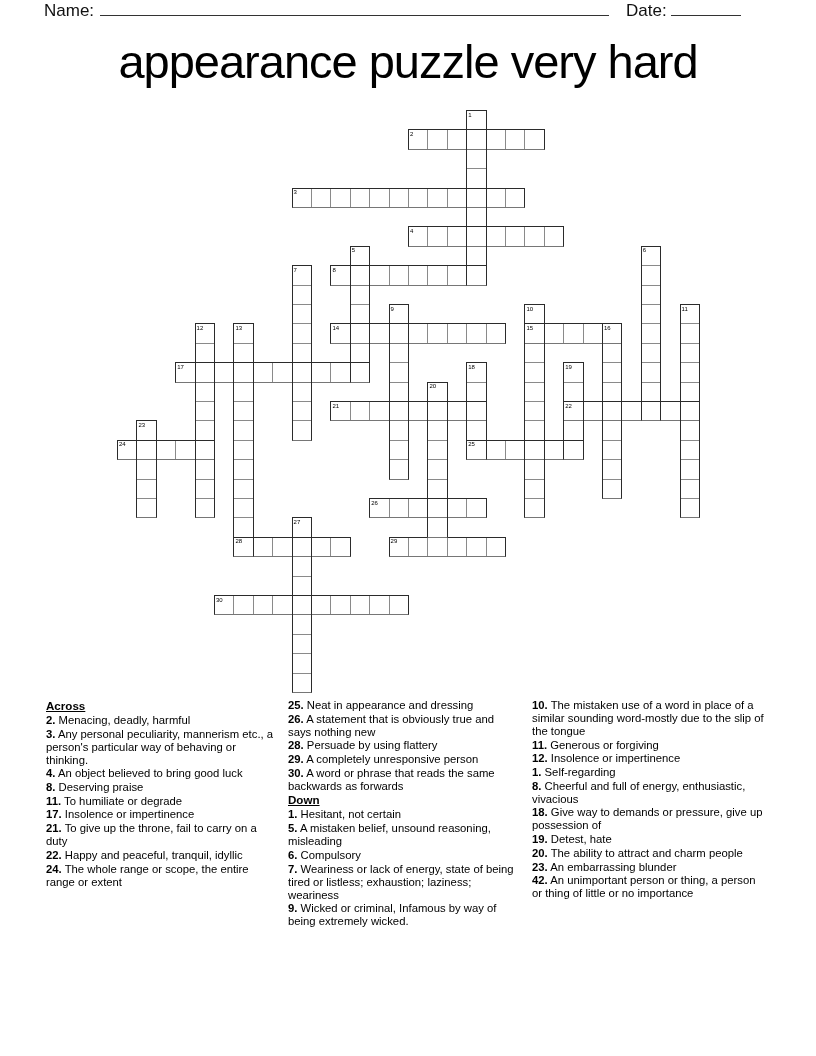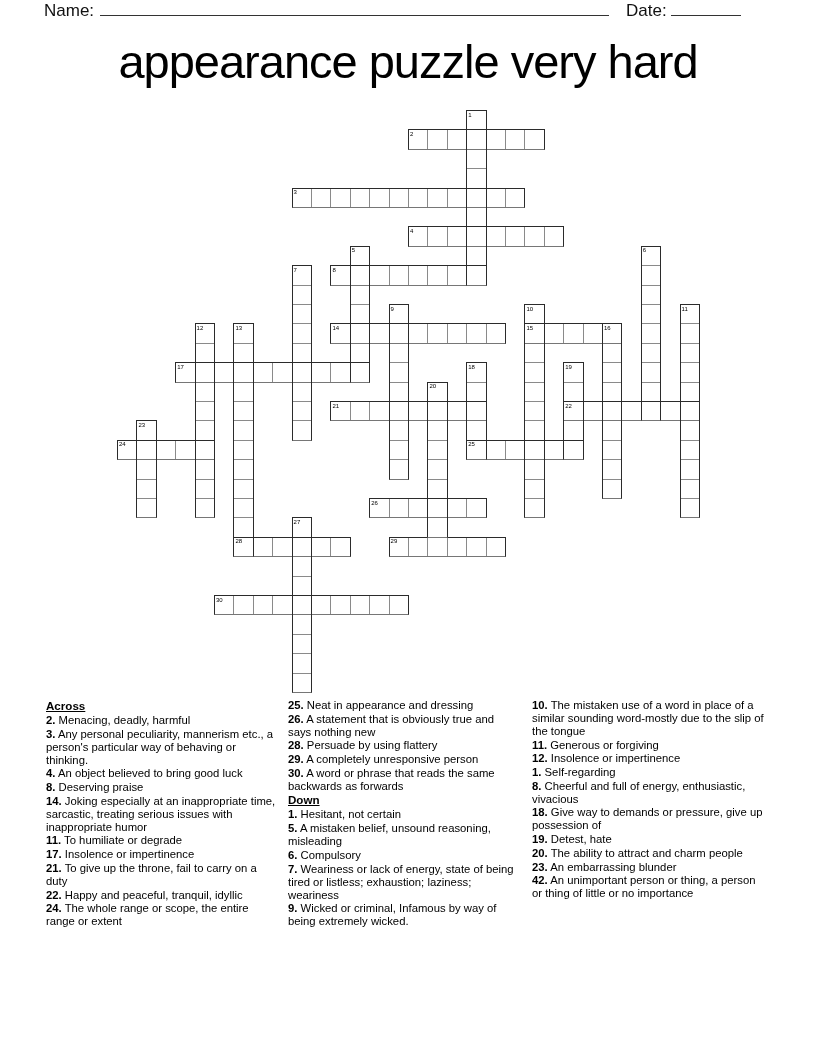--- a/index.html
+++ b/index.html
@@ -309,21 +309,20 @@
       <div class="word-outline" style="left: 174.6px; top: 407.4px; width: 20.4px; height: 175.6px;"></div>
       <div class="cellnum" style="left: 176.6px; top: 408.9px;">27</div>
     </div>
 
   <div class="clue-col" id="clue-col-1">
       <div class="clue-heading">Across</div>
       <div class="clue"><b>2.</b> Menacing, deadly, harmful</div>
       <div class="clue"><b>3.</b> Any personal peculiarity, mannerism etc., a person's particular way of behaving or thinking.</div>
       <div class="clue"><b>4.</b> An object believed to bring good luck</div>
       <div class="clue"><b>8.</b> Deserving praise</div>
-      <div class="clue"><b>14.</b> Joking especially at an inappropriate time, sarcastic, treating serious issues with inappropriate humor</div>
       <div class="clue"><b>11.</b> To humiliate or degrade</div>
       <div class="clue"><b>17.</b> Insolence or impertinence</div>
       <div class="clue"><b>21.</b> To give up the throne, fail to carry on a duty</div>
       <div class="clue"><b>22.</b> Happy and peaceful, tranquil, idyllic</div>
       <div class="clue"><b>24.</b> The whole range or scope, the entire range or extent</div>
     </div>
   <div class="clue-col" id="clue-col-2">
       <div class="clue"><b>25.</b> Neat in appearance and dressing</div>
       <div class="clue"><b>26.</b> A statement that is obviously true and says nothing new</div>
       <div class="clue"><b>28.</b> Persuade by using flattery</div>

